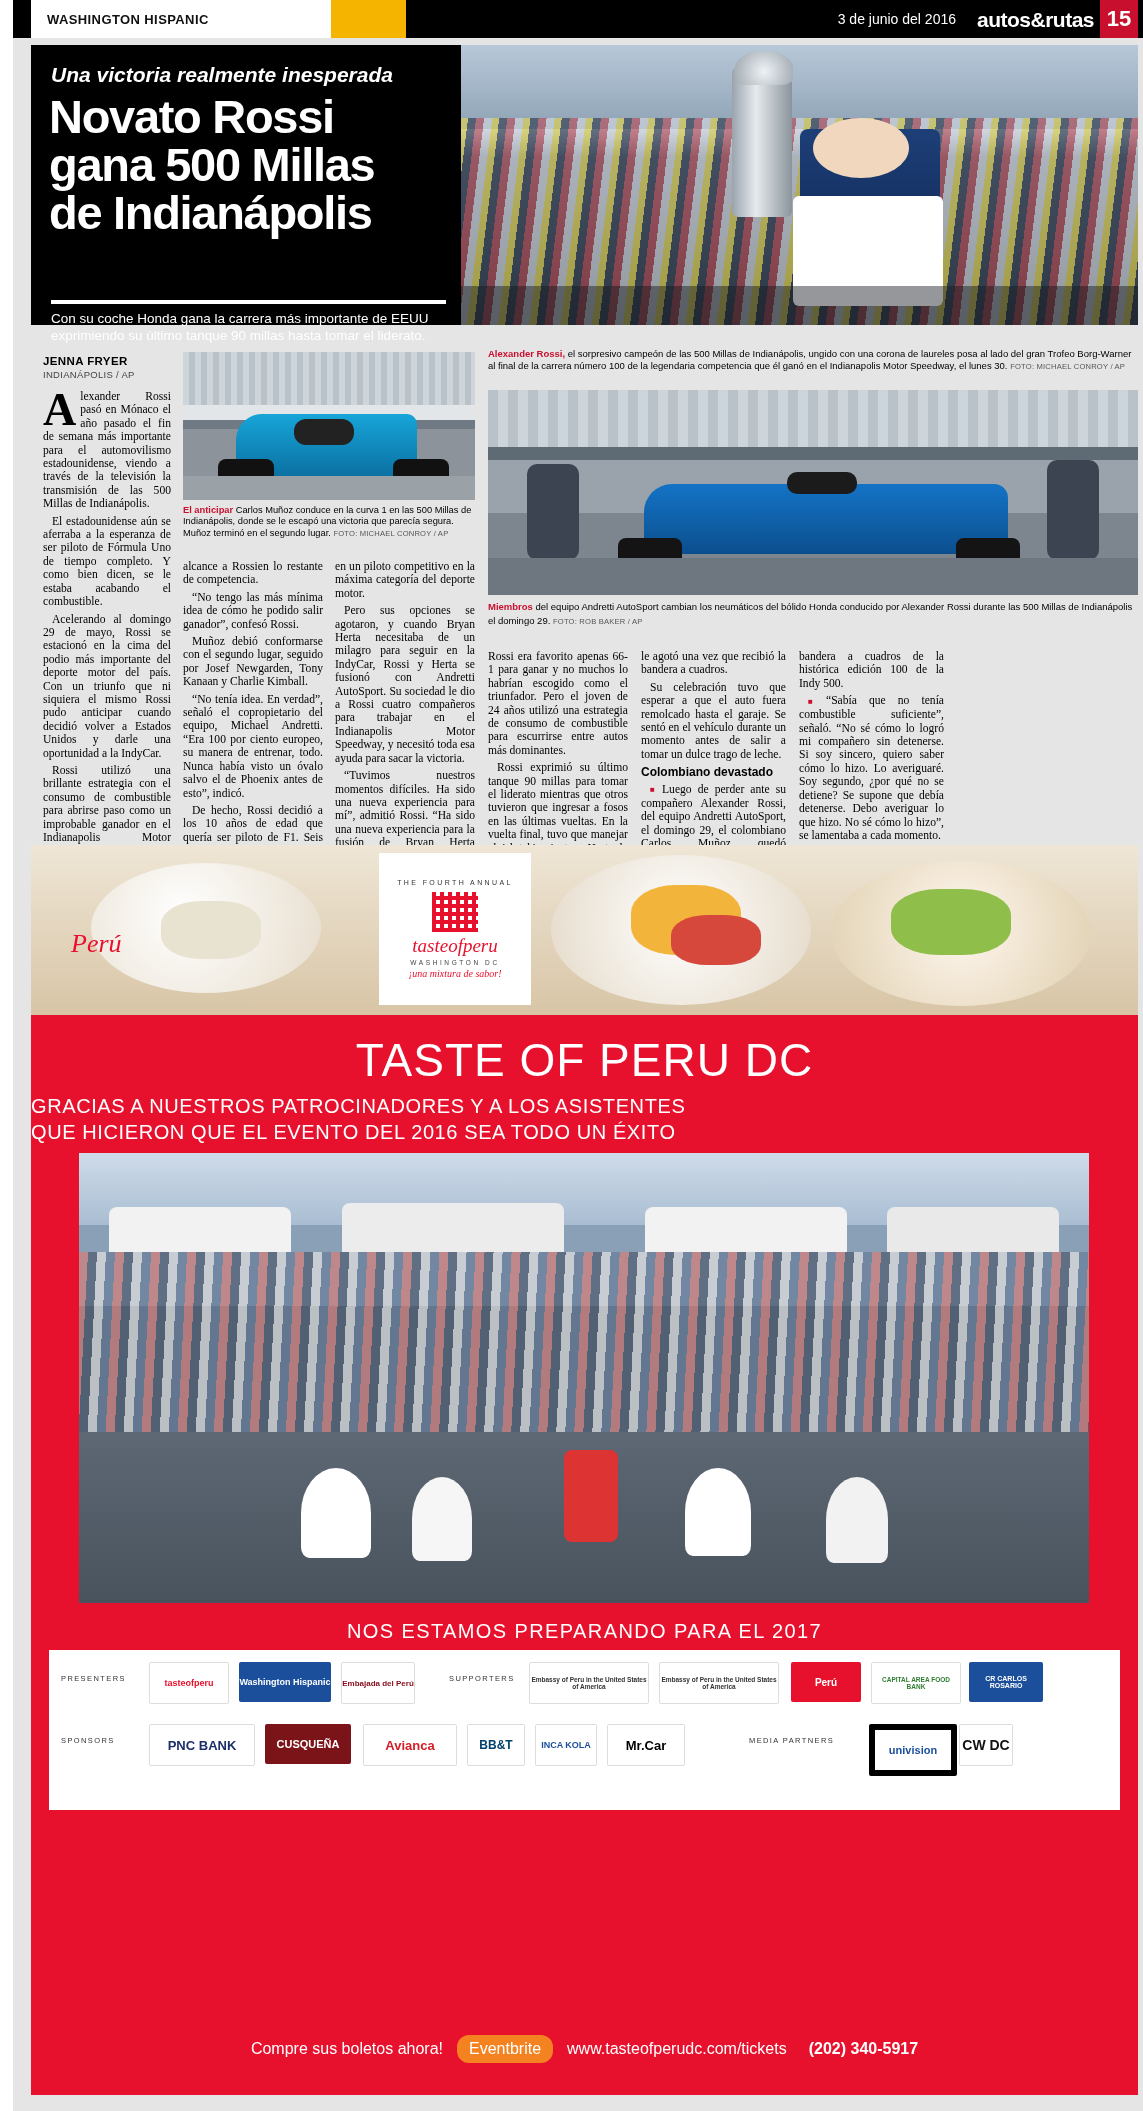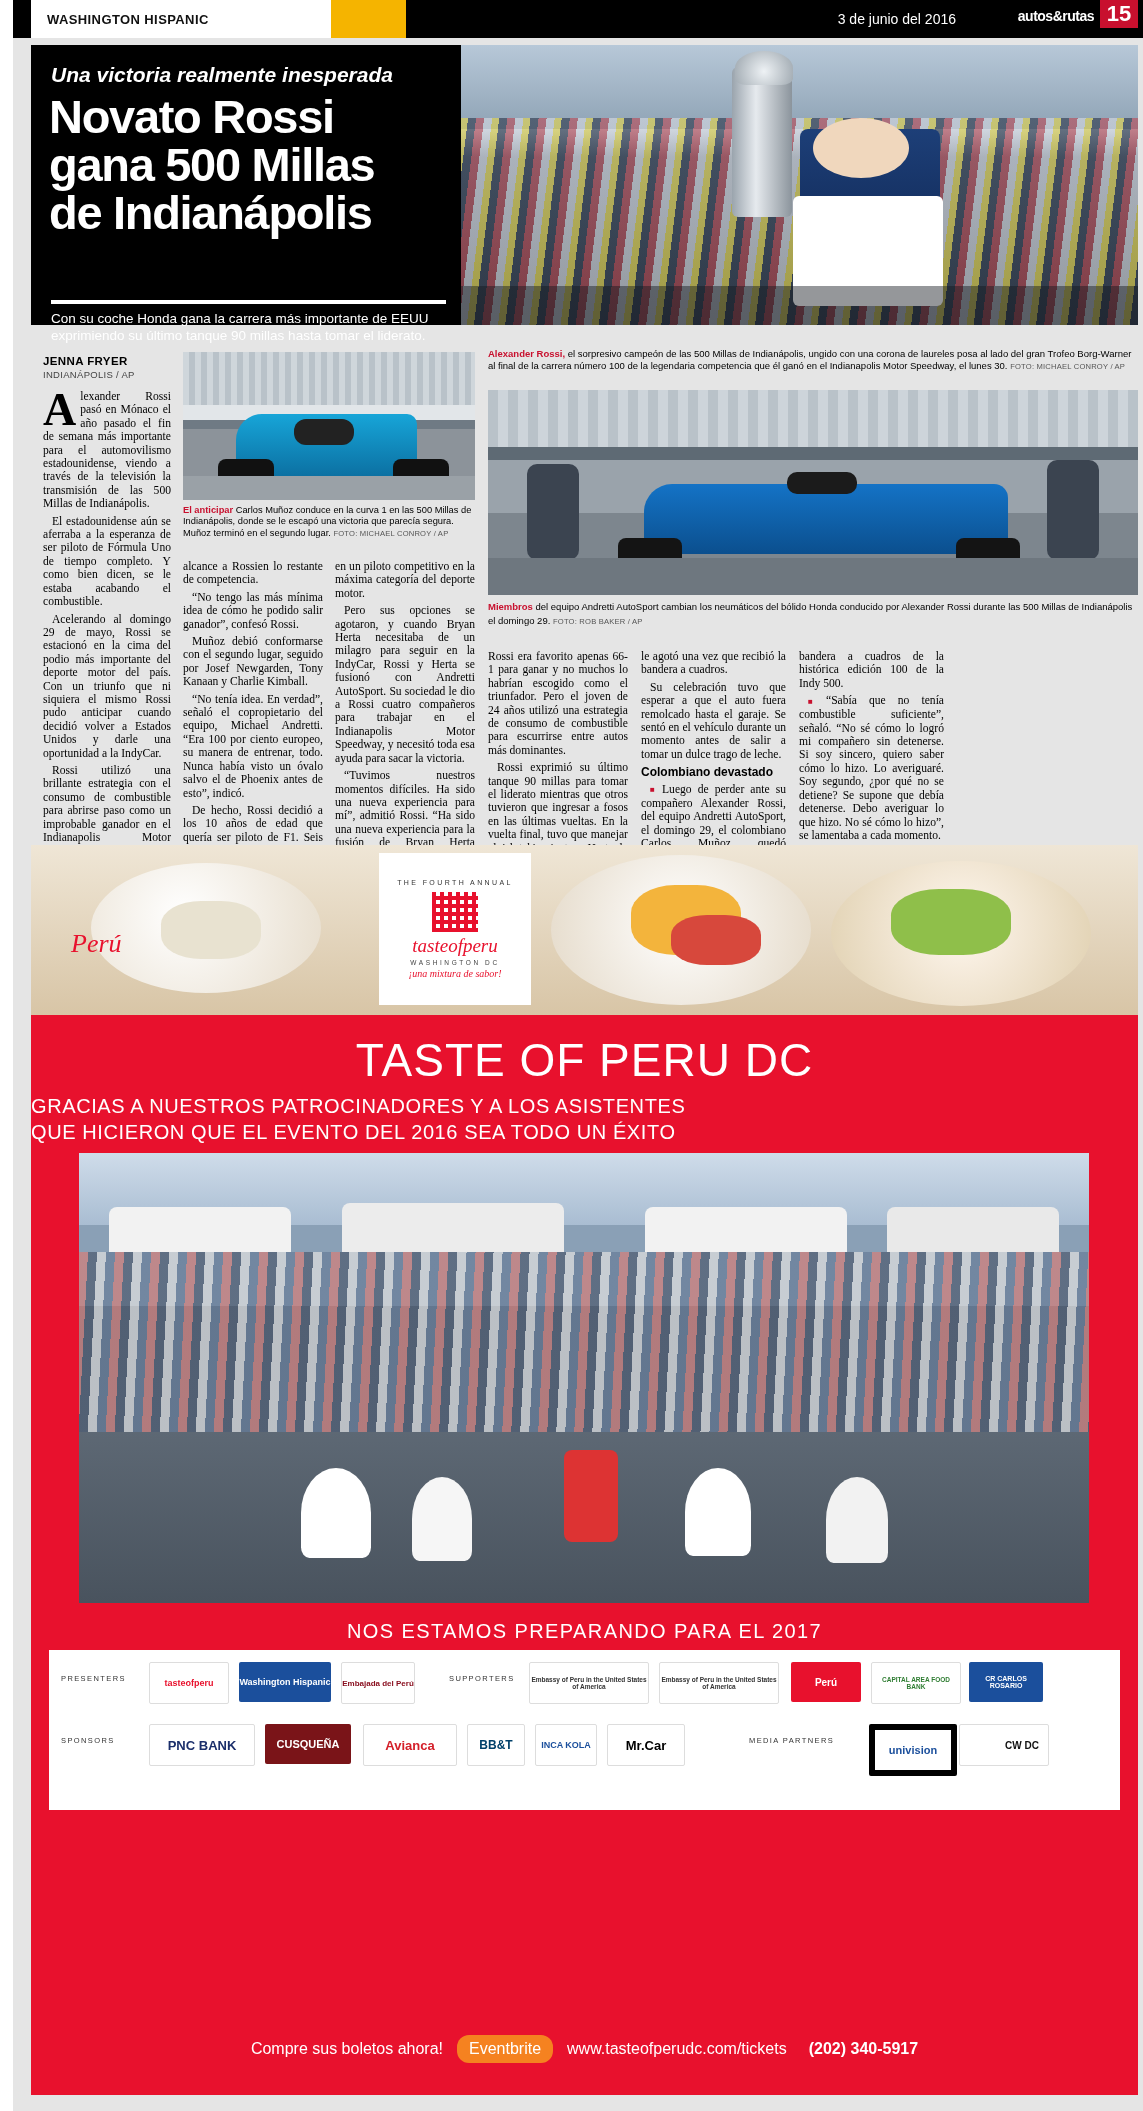--- a/index.html
+++ b/index.html
@@ -5,22 +5,22 @@
   html,body{margin:0;padding:0;background:#fff;}
   body{width:1143px;height:2111px;font-family:"Liberation Serif",serif;color:#000;position:relative;overflow:hidden;}
   .page{width:1143px;height:2111px;position:relative;background:#e5e5e5;margin-left:13px;}
 
   
   .masthead{position:absolute;left:0;top:0;width:1143px;height:38px;background:#000;}
   .mast-left{position:absolute;left:18px;top:0;width:300px;height:38px;background:#fff;display:flex;align-items:center;}
   .mast-left span{font-family:"Liberation Sans",sans-serif;font-size:13px;font-weight:bold;letter-spacing:.4px;color:#111;padding-left:16px;}
   .mast-yellow{position:absolute;left:318px;top:0;width:75px;height:38px;background:#f5b400;}
   .mast-date{position:absolute;right:200px;top:11px;font-family:"Liberation Sans",sans-serif;font-size:14px;color:#fff;}
-  .mast-brand{position:absolute;right:62px;top:8px;font-family:"Liberation Sans",sans-serif;font-size:14px;color:#fff;font-weight:bold;letter-spacing:-.5px;}
-  .mast-page{position:absolute;right:18px;top:0;width:38px;height:28px;background:#c8102e;color:#fff;font-family:"Liberation Sans",sans-serif;font-size:22px;font-weight:bold;display:flex;align-items:center;justify-content:center;}
+  .mast-brand{position:absolute;right:62px;top:8px;font-family:"Liberation Sans",sans-serif;font-size:21px;color:#fff;font-weight:bold;letter-spacing:-.5px;}
+  .mast-page{position:absolute;right:18px;top:0;width:38px;height:38px;background:#c8102e;color:#fff;font-family:"Liberation Sans",sans-serif;font-size:22px;font-weight:bold;display:flex;align-items:center;justify-content:center;}
 
   
   .hero{position:absolute;left:18px;top:45px;width:1107px;height:280px;background:#000;}
   .hero-kicker{position:absolute;left:20px;top:18px;font-family:"Liberation Sans",sans-serif;font-size:21px;color:#fff;font-style:italic;font-weight:bold;}
   .hero-title{position:absolute;left:18px;top:48px;width:400px;font-family:"Liberation Sans",sans-serif;font-size:47px;line-height:48px;color:#fff;font-weight:bold;letter-spacing:-1.3px;}
   .hero-rule{position:absolute;left:20px;top:255px;width:395px;height:4px;background:#fff;}
   .hero-sub{position:absolute;left:20px;top:265px;width:400px;font-family:"Liberation Sans",sans-serif;font-size:13.5px;line-height:17px;color:#fff;}
   .hero-photo{position:absolute;left:430px;top:0;width:677px;height:280px;overflow:hidden;}
 
   
@@ -273,21 +273,21 @@
       <div class="sp-row" style="top:70px;">
         <span class="sp-label" style="position:absolute;left:12px;top:16px;">SPONSORS</span>
         <span class="sp-box" style="position:absolute;left:100px;top:4px;width:104px;background:#fff;color:#1b2f6b;border:1px solid #ddd;font-size:13px;">PNC BANK</span>
         <span class="sp-box" style="position:absolute;left:216px;top:4px;width:86px;background:#7a1418;font-size:11px;">CUSQUEÑA</span>
         <span class="sp-box" style="position:absolute;left:314px;top:4px;width:92px;background:#fff;color:#d4202a;border:1px solid #ddd;font-size:13px;">Avianca</span>
         <span class="sp-box" style="position:absolute;left:418px;top:4px;width:56px;background:#fff;color:#00406a;border:1px solid #ddd;font-size:12px;">BB&amp;T</span>
         <span class="sp-box" style="position:absolute;left:486px;top:4px;width:60px;background:#fff;color:#1b4f9c;border:1px solid #ddd;font-size:9px;text-align:center;">INCA KOLA</span>
         <span class="sp-box" style="position:absolute;left:558px;top:4px;width:76px;background:#fff;color:#000;border:1px solid #ddd;font-size:13px;">Mr.Car</span>
         <span class="sp-label" style="position:absolute;left:700px;top:16px;">MEDIA PARTNERS</span>
         <span class="sp-box" style="position:absolute;left:820px;top:4px;width:76px;background:#fff;color:#1b4f9c;border:6px solid #000000;font-size:11px;">univision</span>
-        <span class="sp-box" style="position:absolute;left:910px;top:4px;width:52px;background:#fff;color:#111;border:1px solid #ddd;font-size:10px;padding-left:36px;">CW DC</span>
+        <span class="sp-box" style="position:absolute;left:910px;top:4px;width:52px;background:#fff;color:#111;border:1px solid #ddd;font-size:14px;">CW DC</span>
       </div>
     </div>
 
     <div class="ticket"></div>
     <div class="ticket-line">
       <span>Compre sus boletos ahora!</span>
       <span class="ticket-btn">Eventbrite</span>
       <span class="ticket-url">www.tasteofperudc.com/tickets</span>
       <span class="ticket-phone">(202) 340-5917</span>
     </div>

